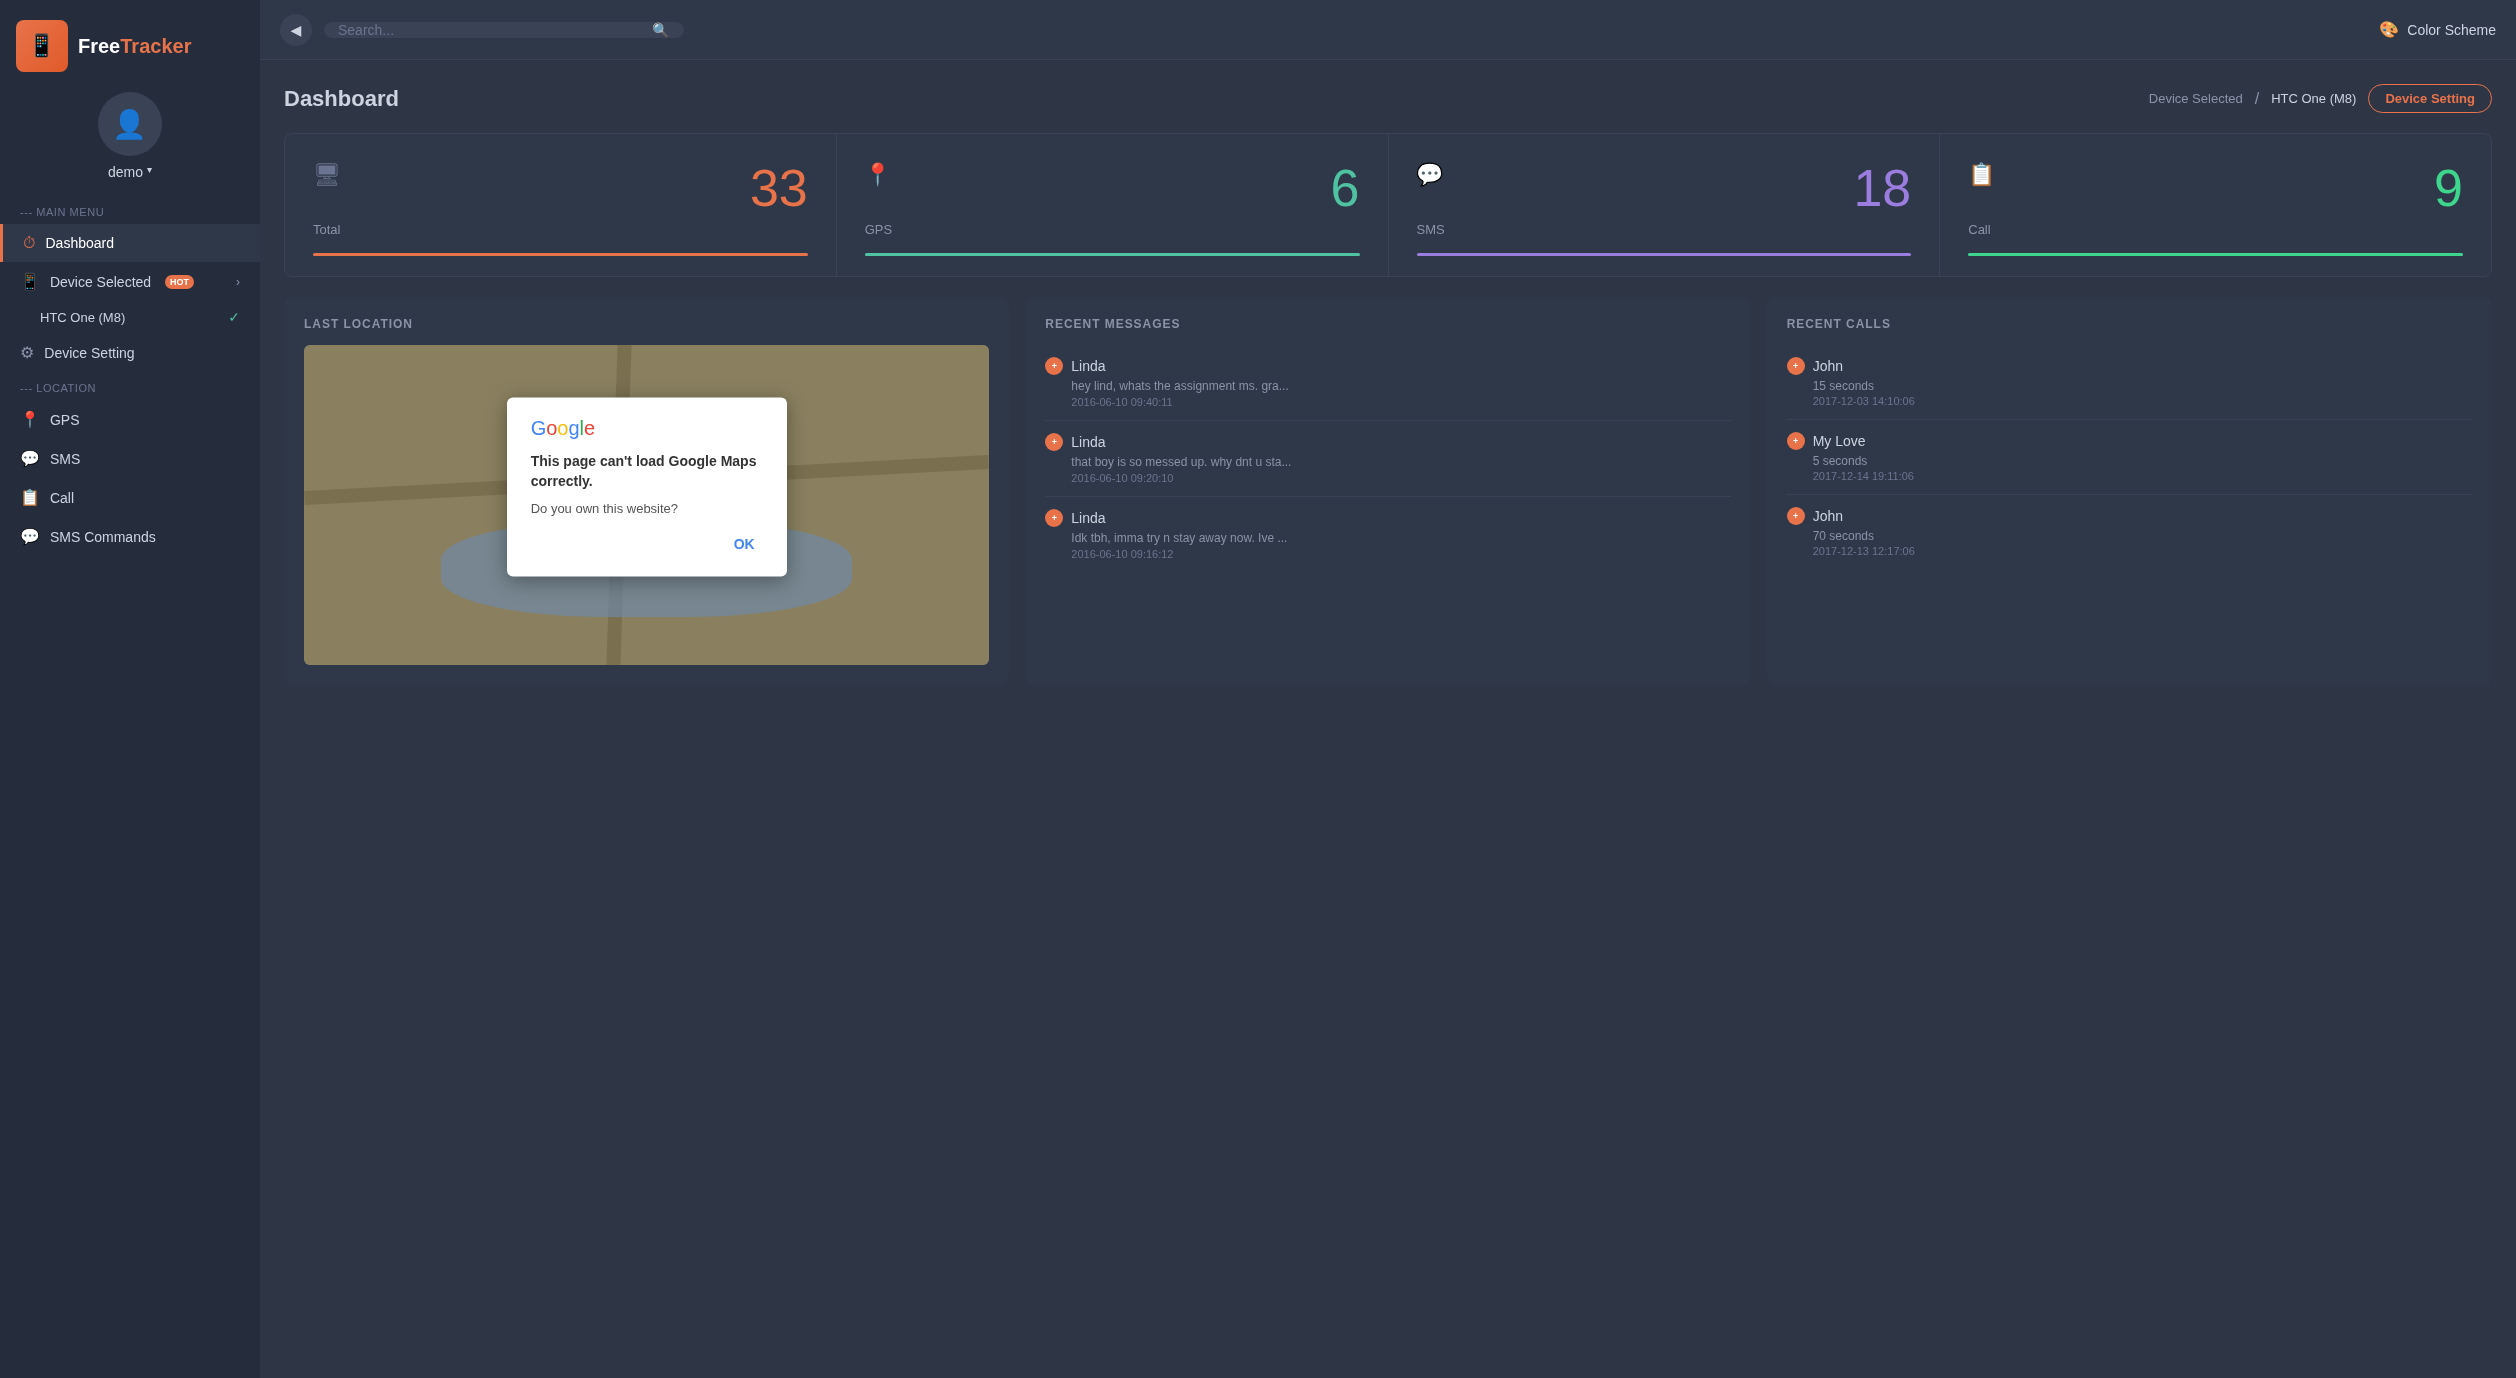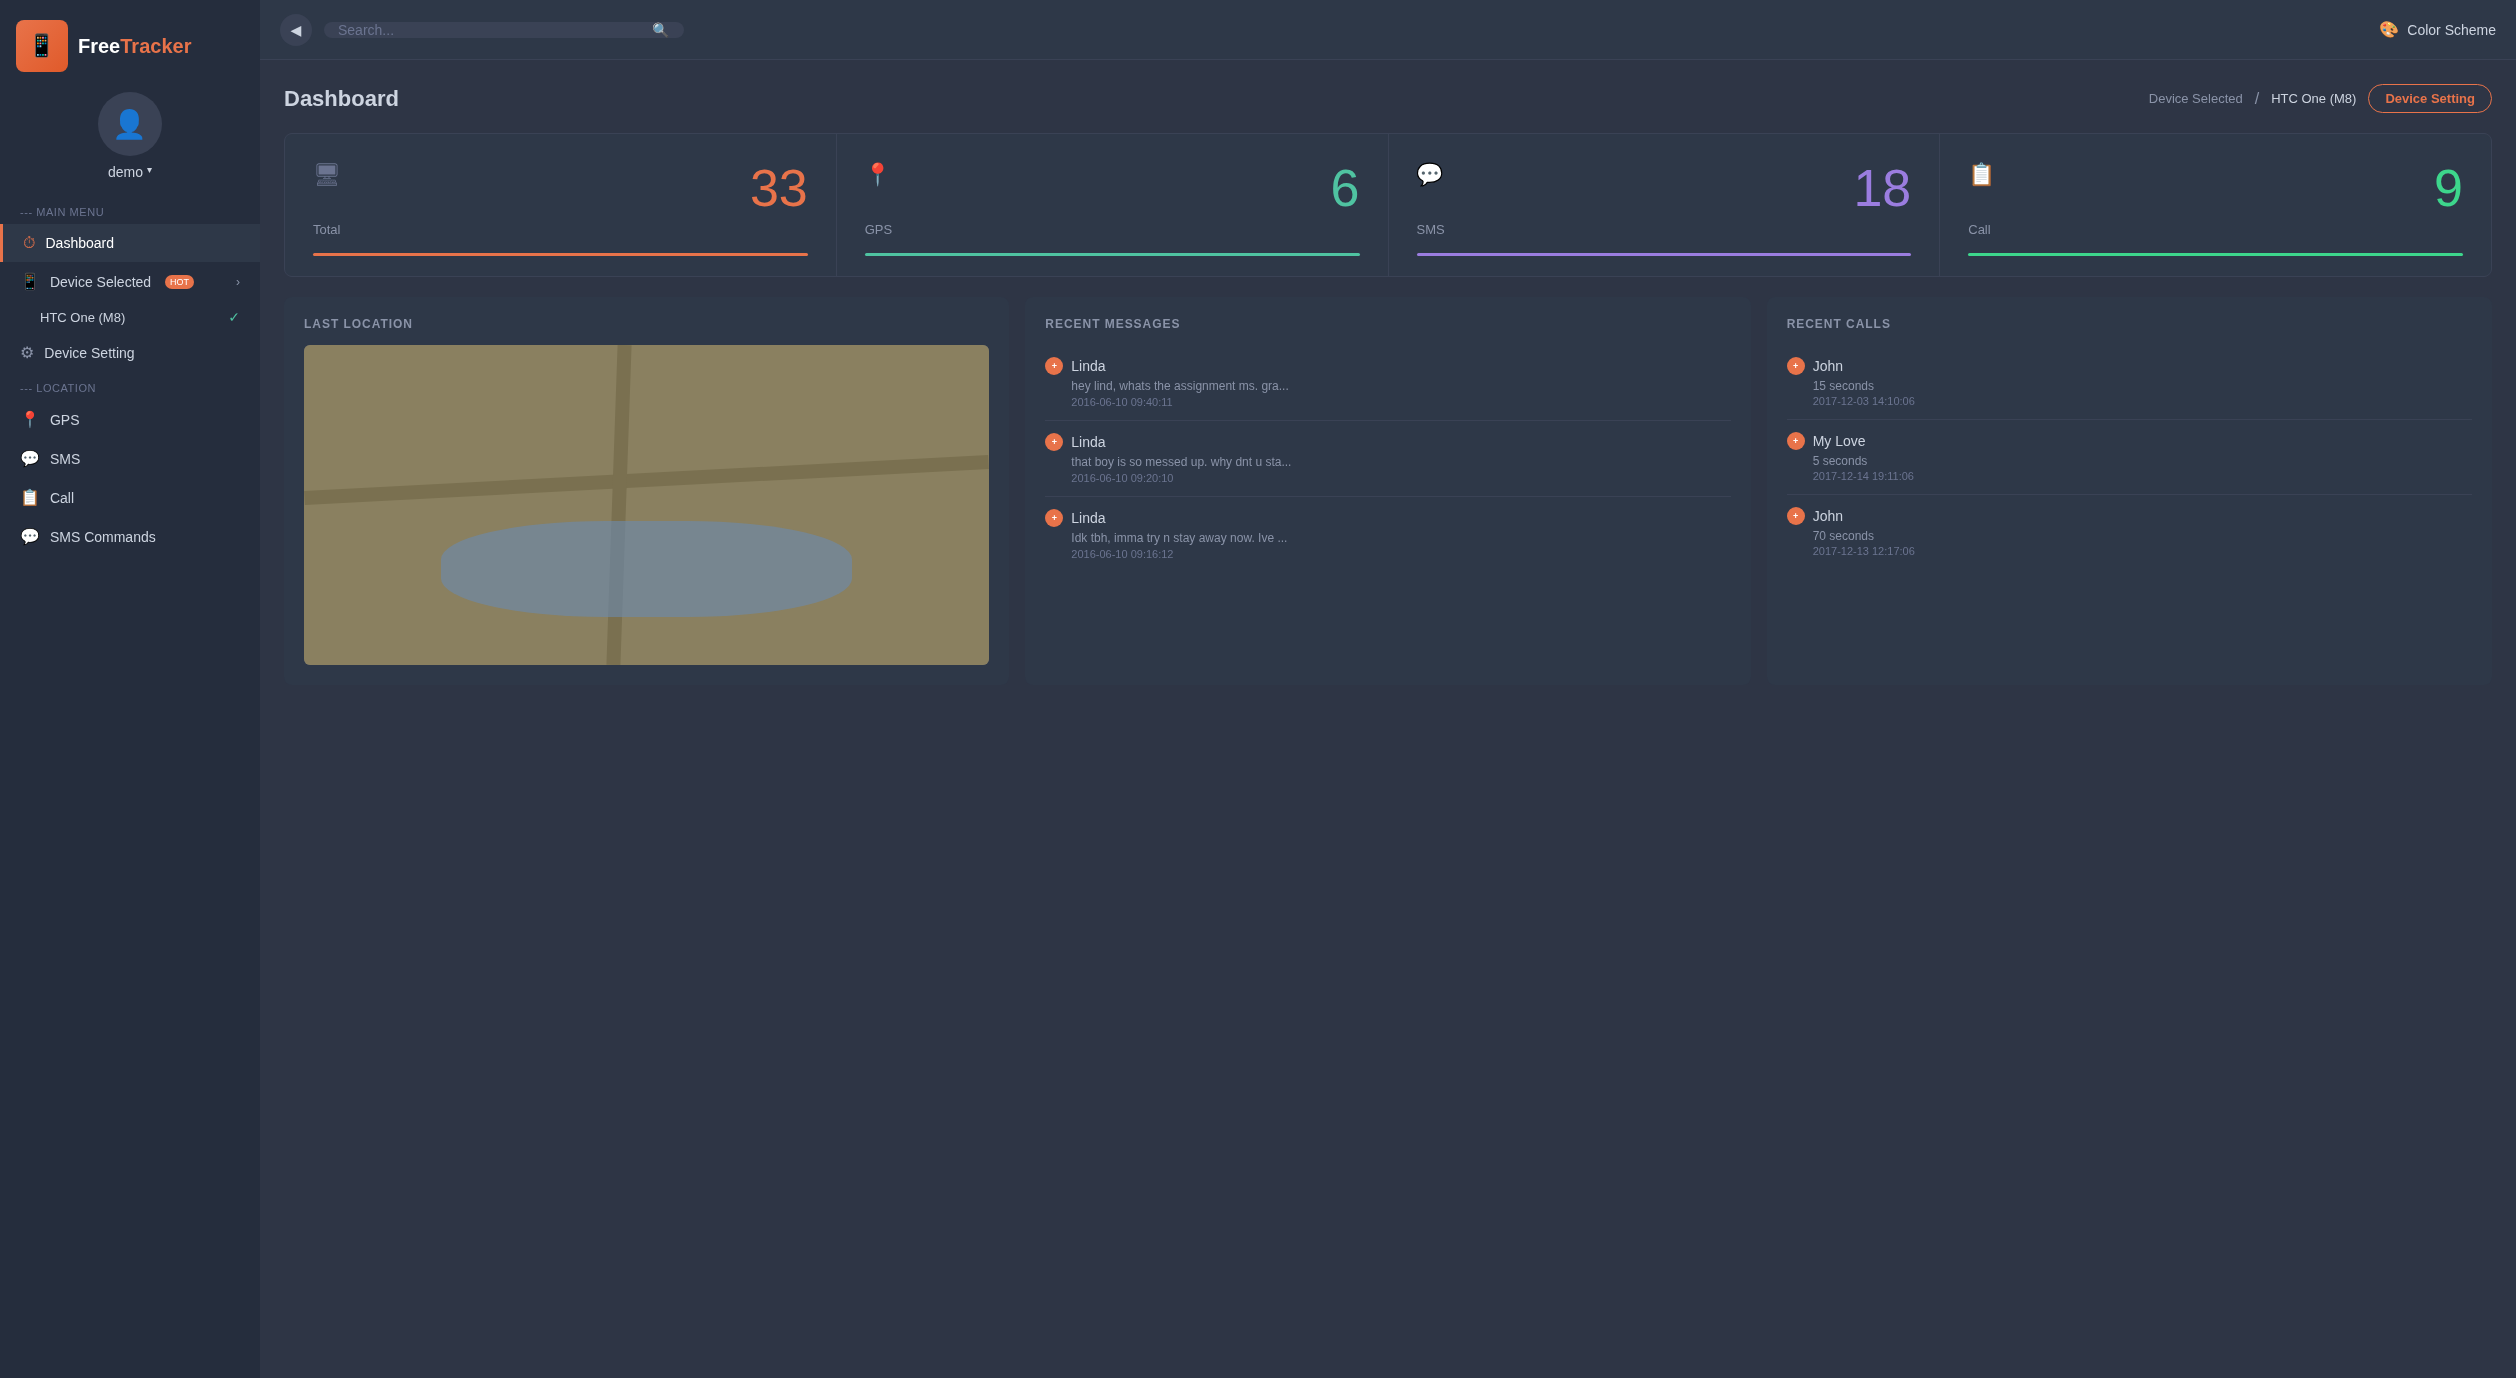--- a/index.html
+++ b/index.html
@@ -85,21 +85,21 @@
       border-left: 3px solid #e8734a;
       color: #fff;
     }
     .sidebar-item .icon { font-size: 16px; color: #8a93a8; }
     .sidebar-item.active .icon { color: #e8734a; }
 
     .hot-badge {
       background: #e8734a;
       color: #fff;
       font-size: 9px;
-      font-weight: 400;
+      font-weight: 700;
       padding: 2px 5px;
       border-radius: 10px;
       margin-left: 4px;
     }
     .chevron-right { margin-left: auto; font-size: 12px; color: #8a93a8; }
 
     .sub-item {
       width: 100%;
       padding: 8px 20px 8px 40px;
       display: flex;
@@ -548,20 +548,30 @@
 
       <div class="panel">
         <div class="panel-title">LAST LOCATION</div>
         <div id="map-container">
           <div class="map-bg">
             <div class="map-road1"></div>
             <div class="map-road2"></div>
             <div class="map-water"></div>
           </div>
 
+          <div id="maps-dialog">
+            <div class="google-logo">
+              <span class="g" style="color:#4285f4">G</span><span style="color:#ea4335">o</span><span style="color:#fbbc05">o</span><span style="color:#4285f4">g</span><span style="color:#34a853">l</span><span style="color:#ea4335">e</span>
+            </div>
+            <div class="dialog-msg">This page can't load Google Maps correctly.</div>
+            <div class="dialog-sub">Do you own this website?</div>
+            <div class="dialog-actions">
+              <button class="ok-btn">OK</button>
+            </div>
+          </div>
         </div>
       </div>
 
       <div class="panel">
         <div class="panel-title">RECENT MESSAGES</div>
         <div id="messages-list">
           <div class="message-item">
             <div class="msg-sender">
               <div class="contact-icon">+</div>
               <span>Linda</span>

